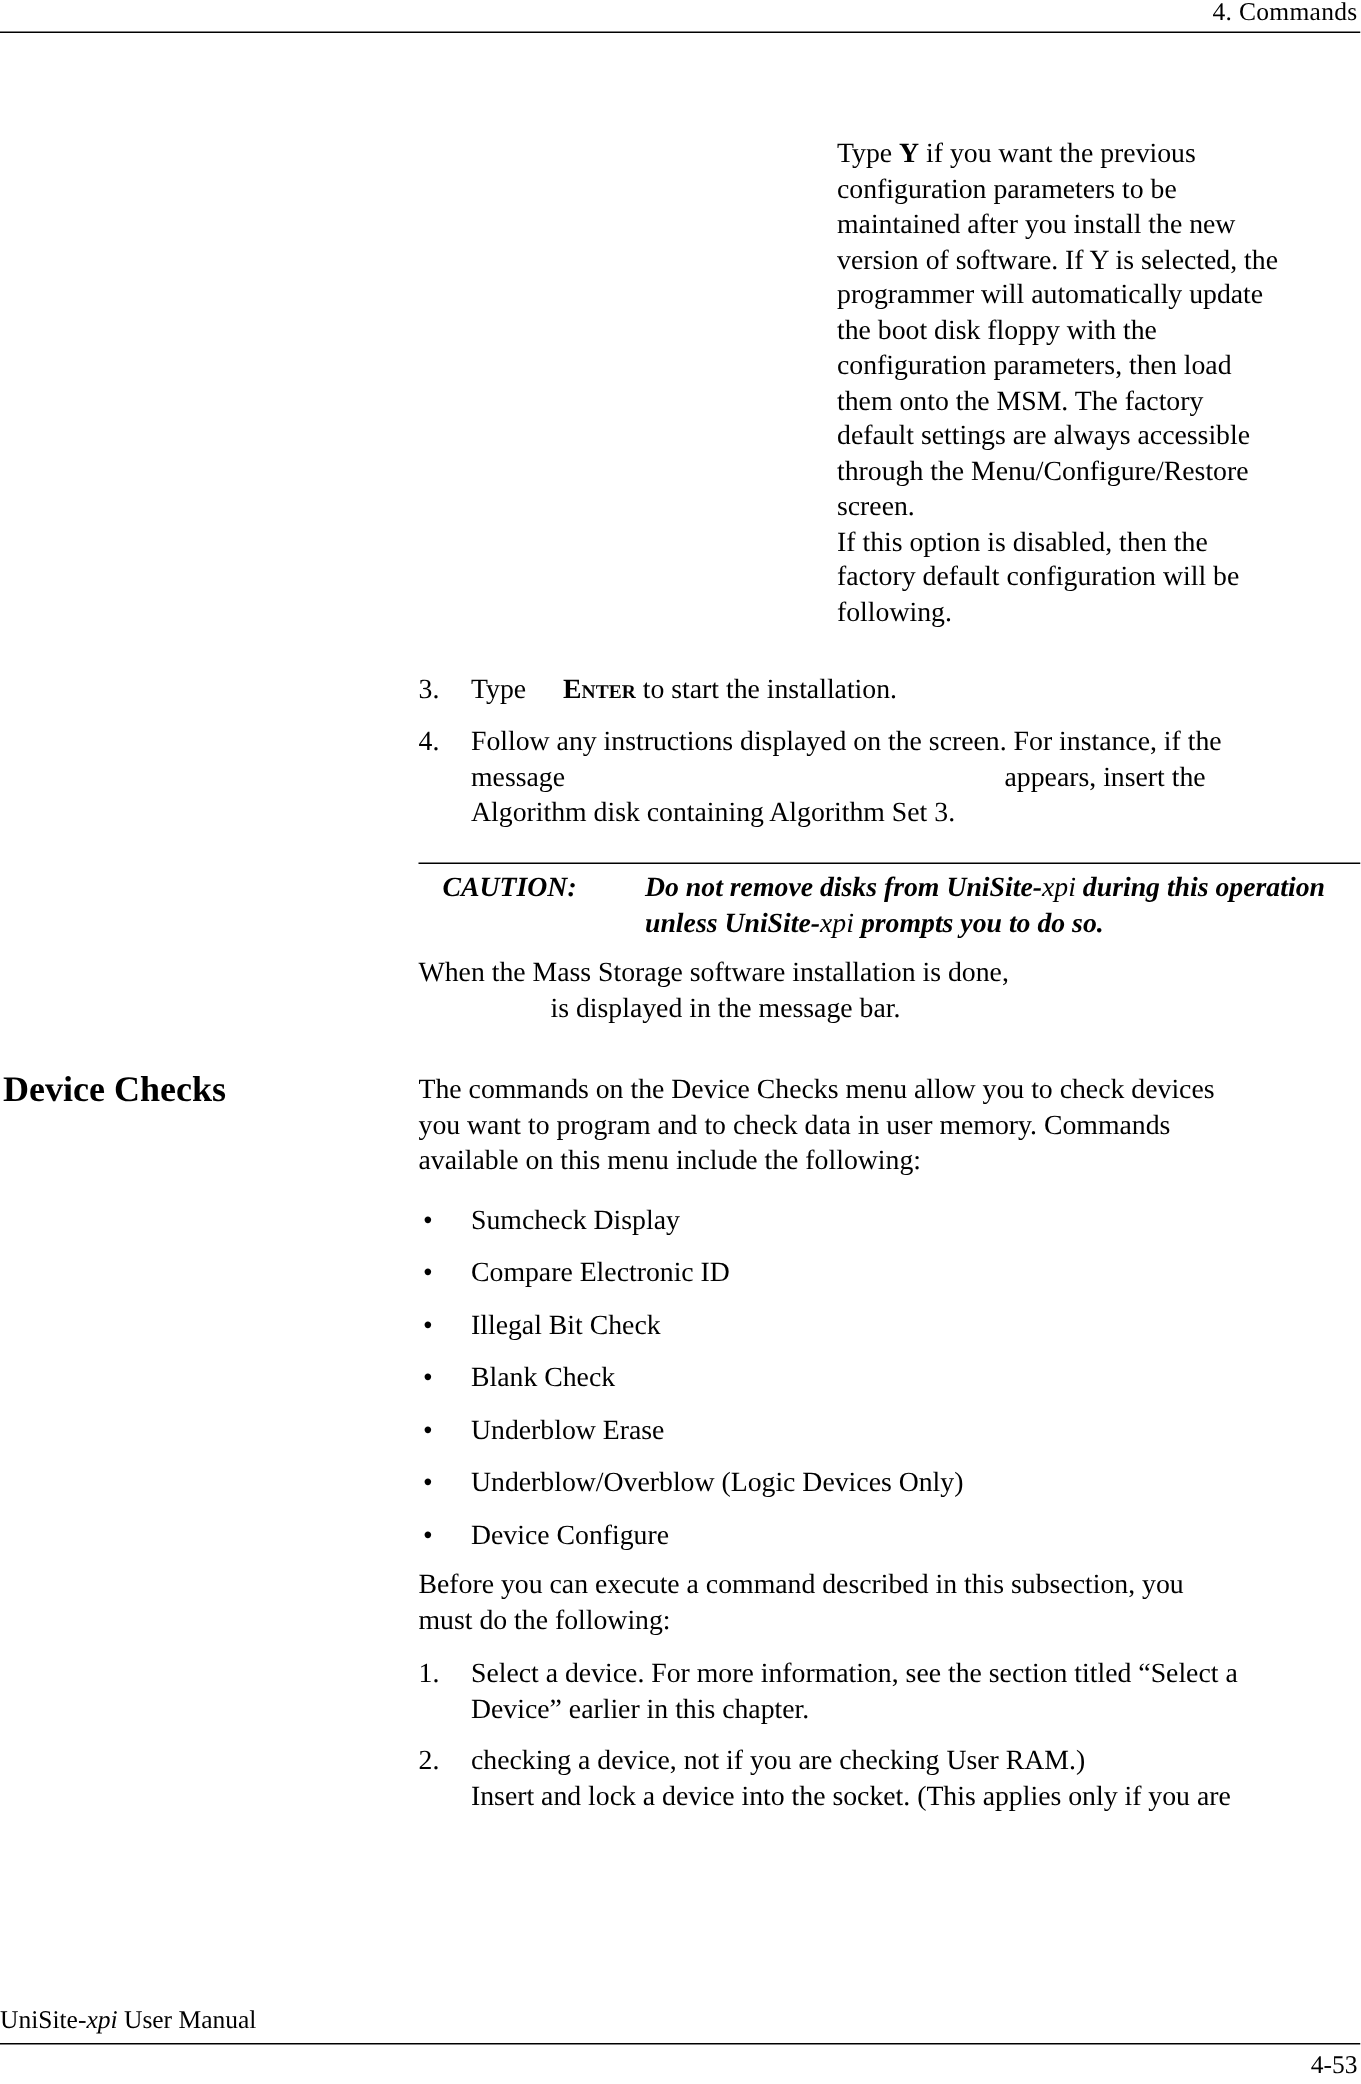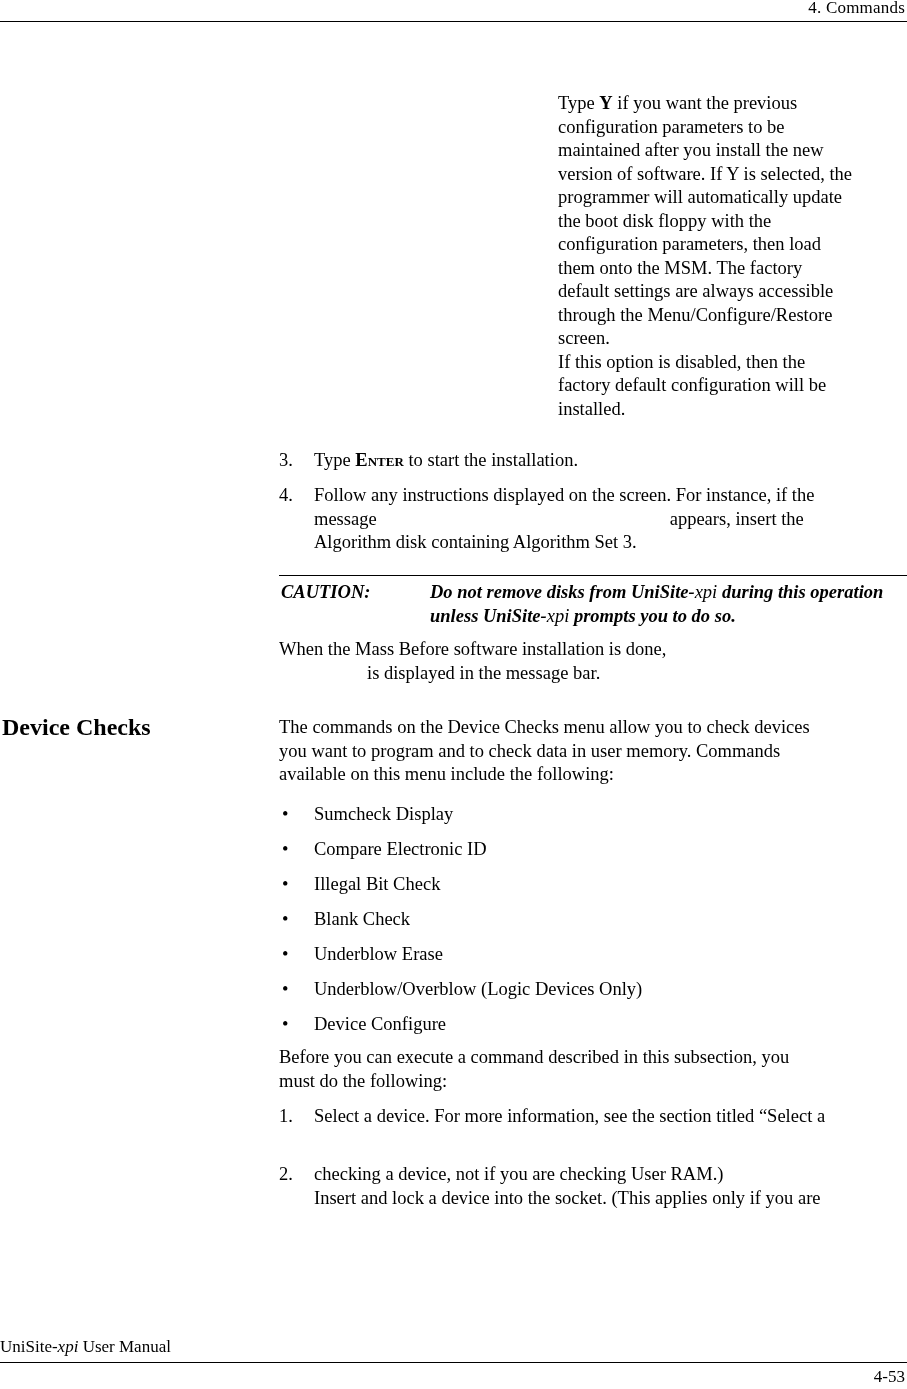--- a/index.html
+++ b/index.html
@@ -8,25 +8,25 @@
   .hdr-rule { position:absolute; left:0; top:21px; width:907px; height:1px; background:#000; }
   .hdr-title { position:absolute; right:2px; top:-2px; font-size:17px; letter-spacing:0.2px; }
   .ftr-rule { position:absolute; left:0; top:1362px; width:907px; height:1px; background:#000; }
   .ftr-left { position:absolute; left:0; top:1337px; font-size:17px; }
   .ftr-right { position:absolute; right:2px; top:1367px; font-size:17px; }
   .para { position:absolute; font-size:18.5px; line-height:23.5px; }
   .indent-block { left:558px; top:92px; width:345px; }
   .step { position:absolute; left:279px; font-size:18.5px; line-height:23.5px; width:620px; }
   .step .num { position:absolute; left:0; top:0; width:30px; }
   .step .txt { margin-left:35px; display:block; }
-  .smallcaps { font-weight:bold; font-variant:small-caps; }
+  .smallcaps { font-weight:bold; font-variant:small-caps;margin-left:20px; }
   .caution-rule { position:absolute; left:279px; top:575px; width:628px; height:1px; background:#000; }
   .caution { position:absolute; left:279px; top:580px; font-size:18.5px; line-height:24px;
              font-style:italic; font-weight:bold; width:625px; }
-  .caution .lbl { position:absolute; left:2px; top:0;text-align:center; }
+  .caution .lbl { position:absolute; left:16px; top:0;text-align:center; }
   .caution .body { margin-left:151px; display:block; }
   .caution .xpi { font-weight:normal; }
   .section-head { position:absolute; left:2px; top:714px; font-size:24px; font-weight:bold; }
   .body-col { left:279px; width:620px; }
   .bullet { position:absolute; left:279px; font-size:18.5px; line-height:23.5px; }
   .bullet .dot { position:absolute; left:3px; top:0; }
   .bullet .txt { margin-left:35px; }
 </style>
 </head>
 <body>
@@ -41,21 +41,21 @@
   <div>version of software. If Y is selected, the</div>
   <div>programmer will automatically update</div>
   <div>the boot disk floppy with the</div>
   <div>configuration parameters, then load</div>
   <div>them onto the MSM. The factory</div>
   <div>default settings are always accessible</div>
   <div>through the Menu/Configure/Restore</div>
   <div>screen.</div>
   <div>If this option is disabled, then the</div>
   <div>factory default configuration will be</div>
-  <div>installed.</div>
+  <div>following.</div>
 </div>
 
 <div class="step" style="top:449px;">
   <span class="num">3.</span>
   <span class="txt"><span>Type </span><span class="smallcaps">Enter</span><span> to start the installation.</span></span>
 </div>
 
 <div class="step" style="top:484px;">
   <span class="num">4.</span>
   <span class="txt">
@@ -68,21 +68,21 @@
 <div class="caution-rule"></div>
 <div class="caution">
   <span class="lbl">CAUTION:</span>
   <span class="body">
     <span style="display:block"><span>Do not remove disks from UniSite-</span><span class="xpi">xpi</span><span> during this operation</span></span>
     <span style="display:block"><span>unless UniSite-</span><span class="xpi">xpi</span><span> prompts you to do so.</span></span>
   </span>
 </div>
 
 <div class="para body-col" style="top:638px;">
-  <div>When the Mass Before software installation is done,</div>
+  <div>When the Mass Storage software installation is done,</div>
   <div style="padding-left:88px">is displayed in the message bar.</div>
 </div>
 
 <div class="section-head">Device Checks</div>
 
 <div class="para body-col" style="top:716px;">
   <div>The commands on the Device Checks menu allow you to check devices</div>
   <div>you want to program and to check data in user memory. Commands</div>
   <div>available on this menu include the following:</div>
 </div>
@@ -97,20 +97,21 @@
 
 <div class="para body-col" style="top:1046px;">
   <div>Before you can execute a command described in this subsection, you</div>
   <div>must do the following:</div>
 </div>
 
 <div class="step" style="top:1105px;">
   <span class="num">1.</span>
   <span class="txt">
       <span style="display:block">Select a device. For more information, see the section titled “Select a</span>
+      <span style="display:block">Device” earlier in this chapter.</span>
     </span>
 </div>
 <div class="step" style="top:1163px;">
   <span class="num">2.</span>
   <span class="txt">
       <span style="display:block">checking a device, not if you are checking User RAM.)</span>
       <span style="display:block">Insert and lock a device into the socket. (This applies only if you are</span>
     </span>
 </div>
 

